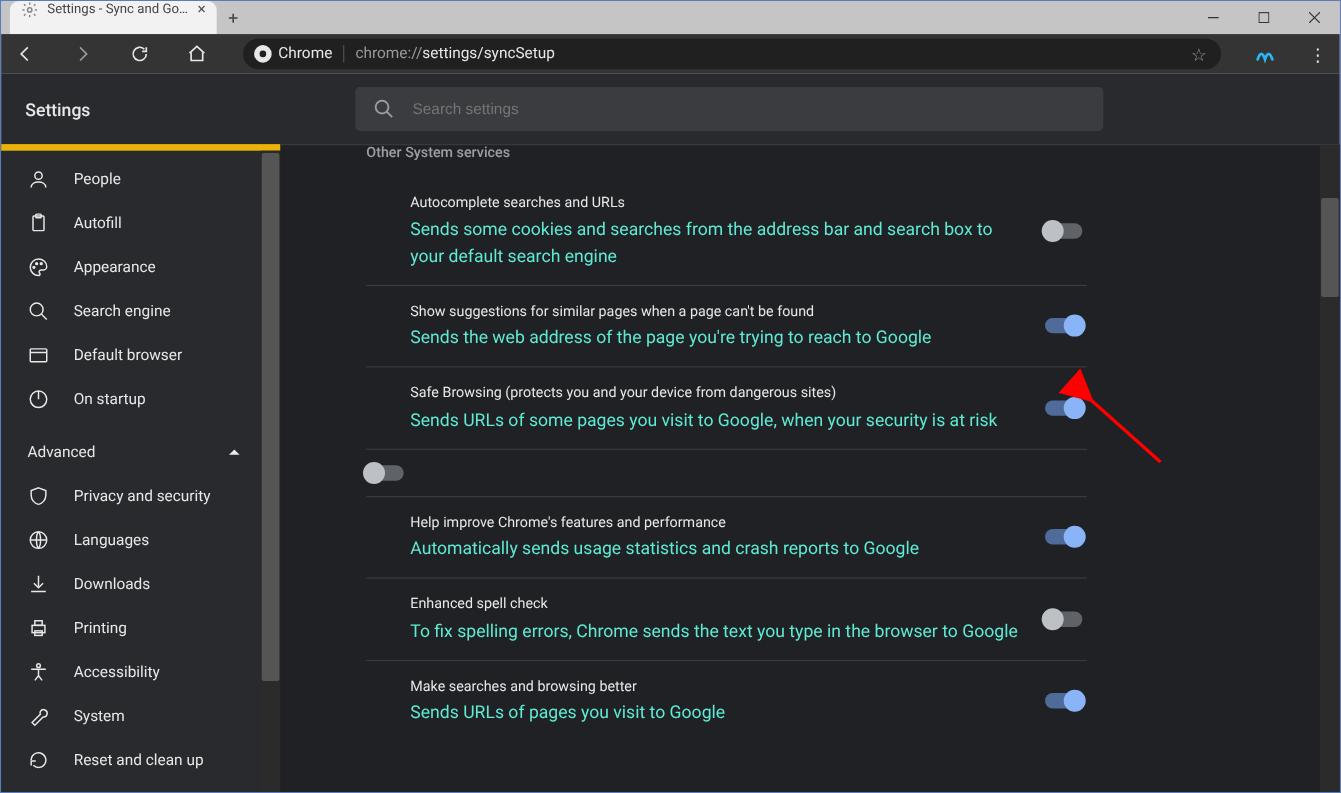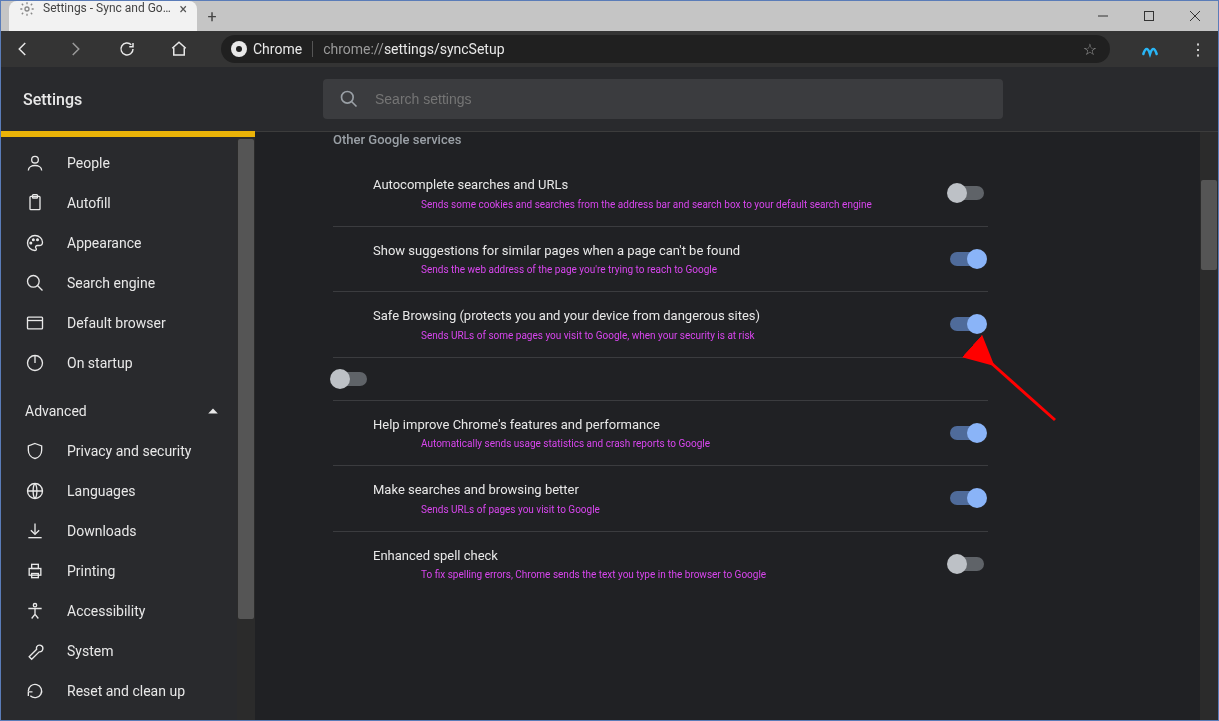--- a/index.html
+++ b/index.html
@@ -59,21 +59,21 @@
 
   
   .main-wrap { flex:1; position:relative; background:#202124; border-top:1px solid #3c3c3c; }
   .main { margin-left:78px; width:655px; padding-top:0; }
   .section-title { color:#9aa0a6; font-size:13px; font-weight:500; padding:0 0 10px 0; }
   .row { display:flex; align-items:center; padding:14px 0; border-bottom:1px solid #3b3c3f; }
   .row:last-child { border-bottom:none; }
   .row-first { padding-top:18px; }
   .row-text { flex:1; padding-left:40px; padding-right:20px; }
   .row-title { color:#e8e8e8; font-size:13px; line-height:1.5; }
-  .row-sub { color:#d946ef; font-size:10px; line-height:1.5; margin-top:2px;margin-left:48px; }
+  .row-sub { color:#5eead4; font-size:16px; line-height:1.5; margin-top:2px; }
   .toggle { width:34px; height:14px; border-radius:7px; position:relative; margin-right:4px; }
   .toggle.off { background:#5f6368; }
   .toggle.on { background:#4f6b9a; }
   .toggle-knob { position:absolute; top:-3px; width:20px; height:20px; border-radius:50%; }
   .toggle.off .toggle-knob { left:-3px; background:#bdc1c6; }
   .toggle.on .toggle-knob { right:-3px; background:#8ab4f8; }
 
   .main-scrollbar-track { position:absolute; right:0; top:0; width:18px; height:100%; background:#2b2b2b; }
   .main-scrollbar-thumb { position:absolute; right:1px; top:48px; width:16px; height:90px; background:#555; border-radius:2px; }
 
@@ -276,21 +276,21 @@
         <span>Reset and clean up</span>
       </div>
     </div>
     <div class="sb-scrollbar-track">
       <div class="sb-scrollbar-thumb"></div>
     </div>
   </div>
 
   <div class="main-wrap">
     <div class="main">
-      <div class="section-title">Other Google services</div>
+      <div class="section-title">Other System services</div>
 
       <div class="row row-first">
         <div class="row-text">
           <div class="row-title">Autocomplete searches and URLs</div>
           <div class="row-sub">Sends some cookies and searches from the address bar and search box to your default search engine</div>
         </div>
         <div class="toggle off">
             <div class="toggle-knob"></div>
           </div>
       </div>
@@ -326,34 +326,34 @@
           <div class="row-title">Help improve Chrome's features and performance</div>
           <div class="row-sub">Automatically sends usage statistics and crash reports to Google</div>
         </div>
         <div class="toggle on">
             <div class="toggle-knob"></div>
           </div>
       </div>
 
       <div class="row">
         <div class="row-text">
+          <div class="row-title">Enhanced spell check</div>
+          <div class="row-sub">To fix spelling errors, Chrome sends the text you type in the browser to Google</div>
+        </div>
+        <div class="toggle off">
+            <div class="toggle-knob"></div>
+          </div>
+      </div>
+
+      <div class="row">
+        <div class="row-text">
           <div class="row-title">Make searches and browsing better</div>
           <div class="row-sub">Sends URLs of pages you visit to Google</div>
         </div>
         <div class="toggle on">
-            <div class="toggle-knob"></div>
-          </div>
-      </div>
-
-      <div class="row">
-        <div class="row-text">
-          <div class="row-title">Enhanced spell check</div>
-          <div class="row-sub">To fix spelling errors, Chrome sends the text you type in the browser to Google</div>
-        </div>
-        <div class="toggle off">
             <div class="toggle-knob"></div>
           </div>
       </div>
     </div>
 
     <div class="arrow" style="left:720px; top:218px;">
       <svg width="90" height="80">
         <defs>
           <marker id="ah" markerWidth="10" markerHeight="10" refX="2" refY="5" orient="auto">
             <polygon points="0,5 10,0 10,10" fill="#ff0000"></polygon>

